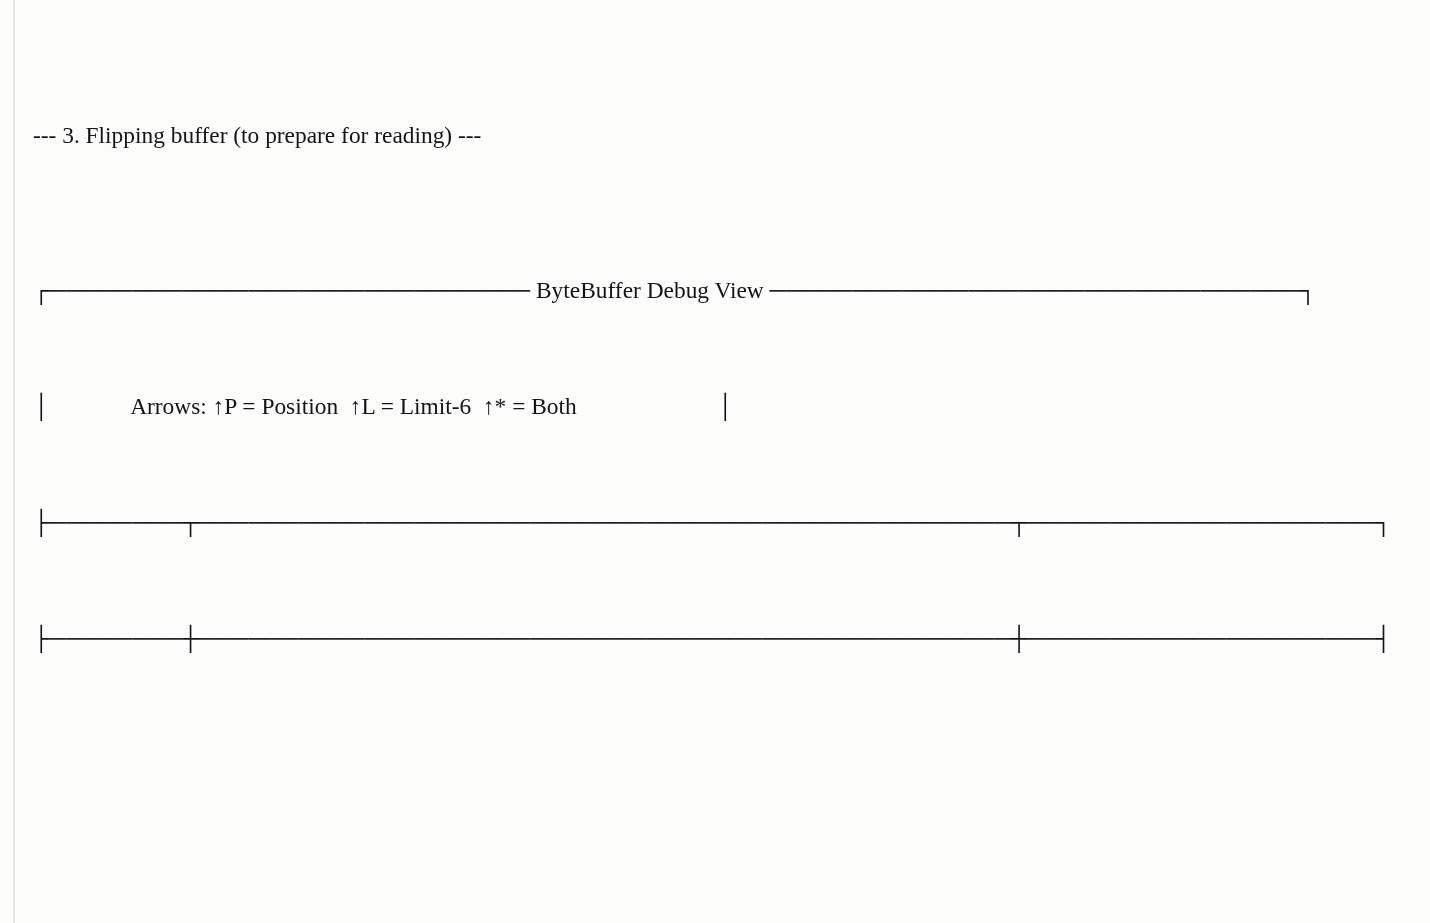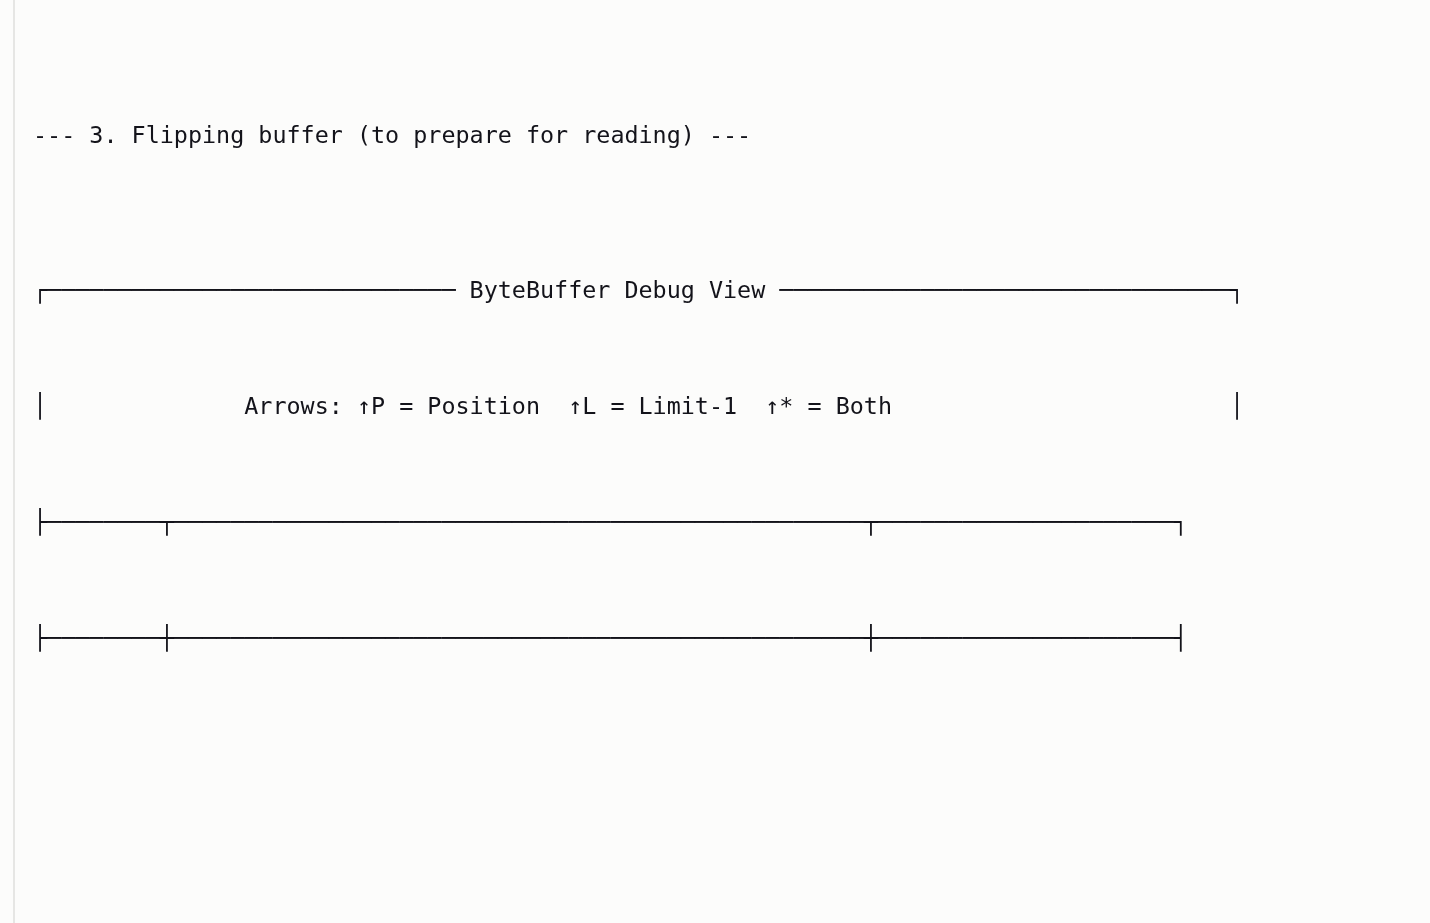--- a/index.html
+++ b/index.html
@@ -30,33 +30,34 @@
     font-size: 23.4px;
     line-height: 38.7px;
     color: #13131a;
     white-space: pre;
     letter-spacing: 0px;
     -webkit-font-smoothing: antialiased;
   }
   .line {
     white-space: pre;
     height: 38.7px;
+    font-family: Liberation Serif, serif;
   }
 </style>
 </head>
 <body>
 
 <div id="gutter-rule"></div>
 
 <div id="console">
 
   <div class="line">--- 3. Flipping buffer (to prepare for reading) ---</div>
 
   <div class="line">┌───────────────────────────── ByteBuffer Debug View ────────────────────────────────┐</div>
-  <div class="line">│              Arrows: ↑P = Position  ↑L = Limit-1  ↑* = Both                        │</div>
+  <div class="line">│              Arrows: ↑P = Position  ↑L = Limit-6  ↑* = Both                        │</div>
   <div class="line">├────────┬─────────────────────────────────────────────────┬─────────────────────┐</div>
   <div class="line">├────────┼─────────────────────────────────────────────────┼─────────────────────┤</div>
   
   
   
 
   
 
   
 

